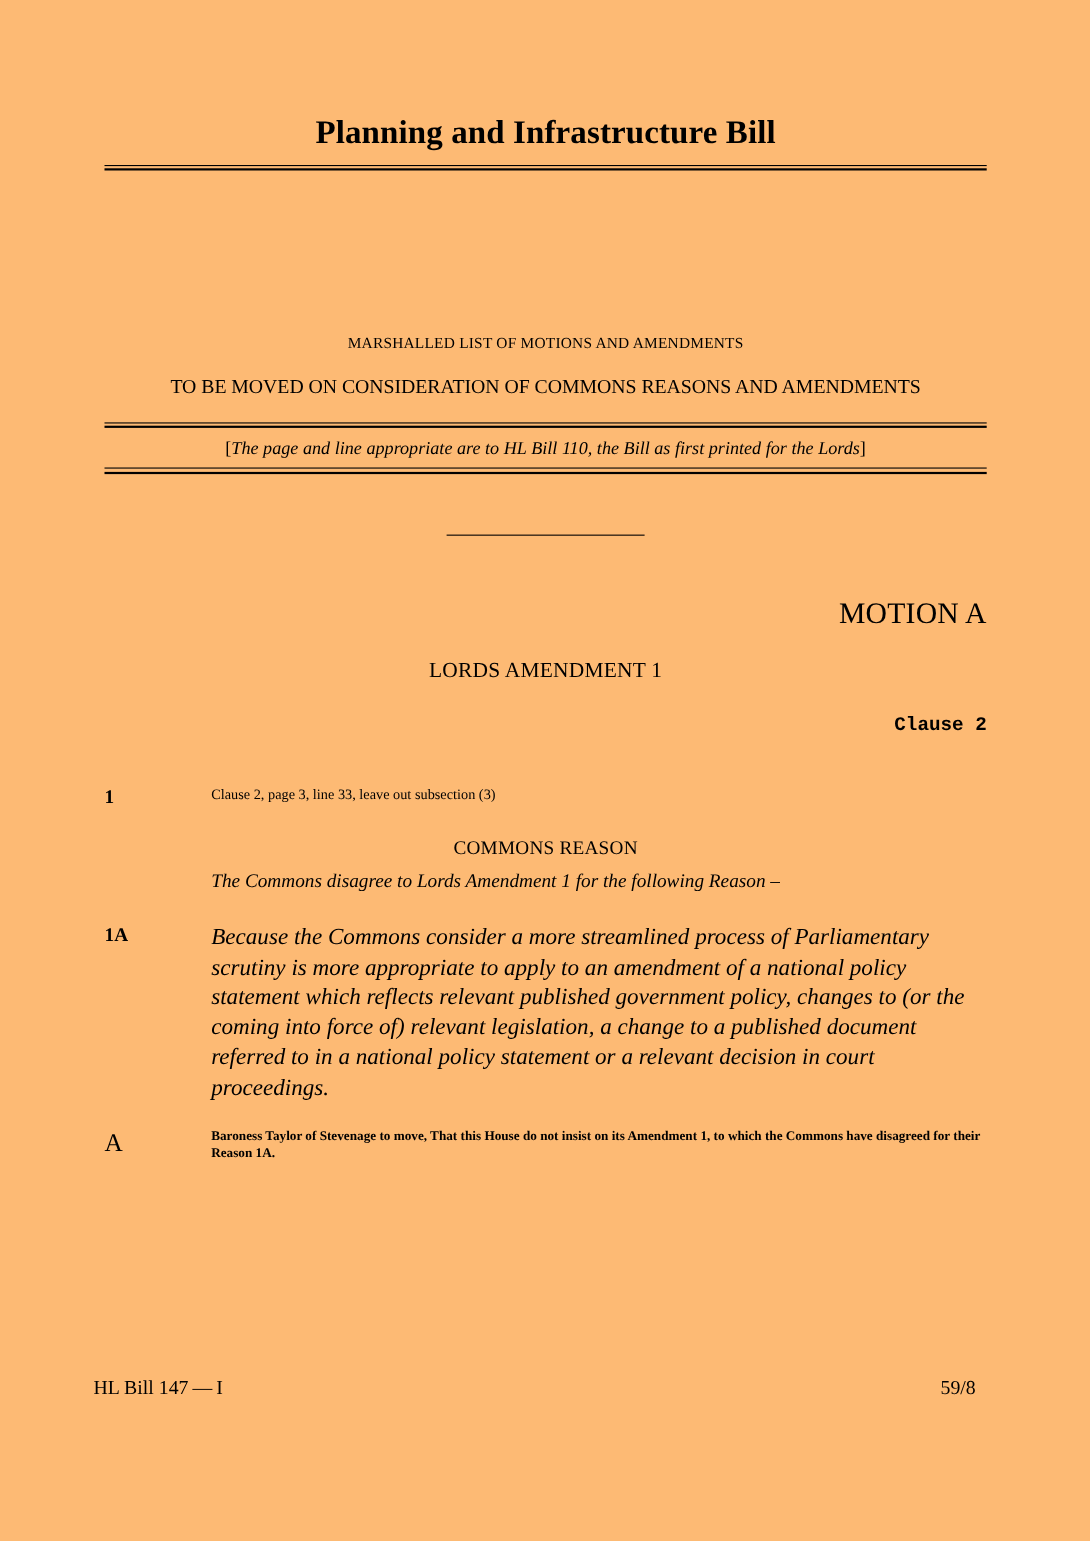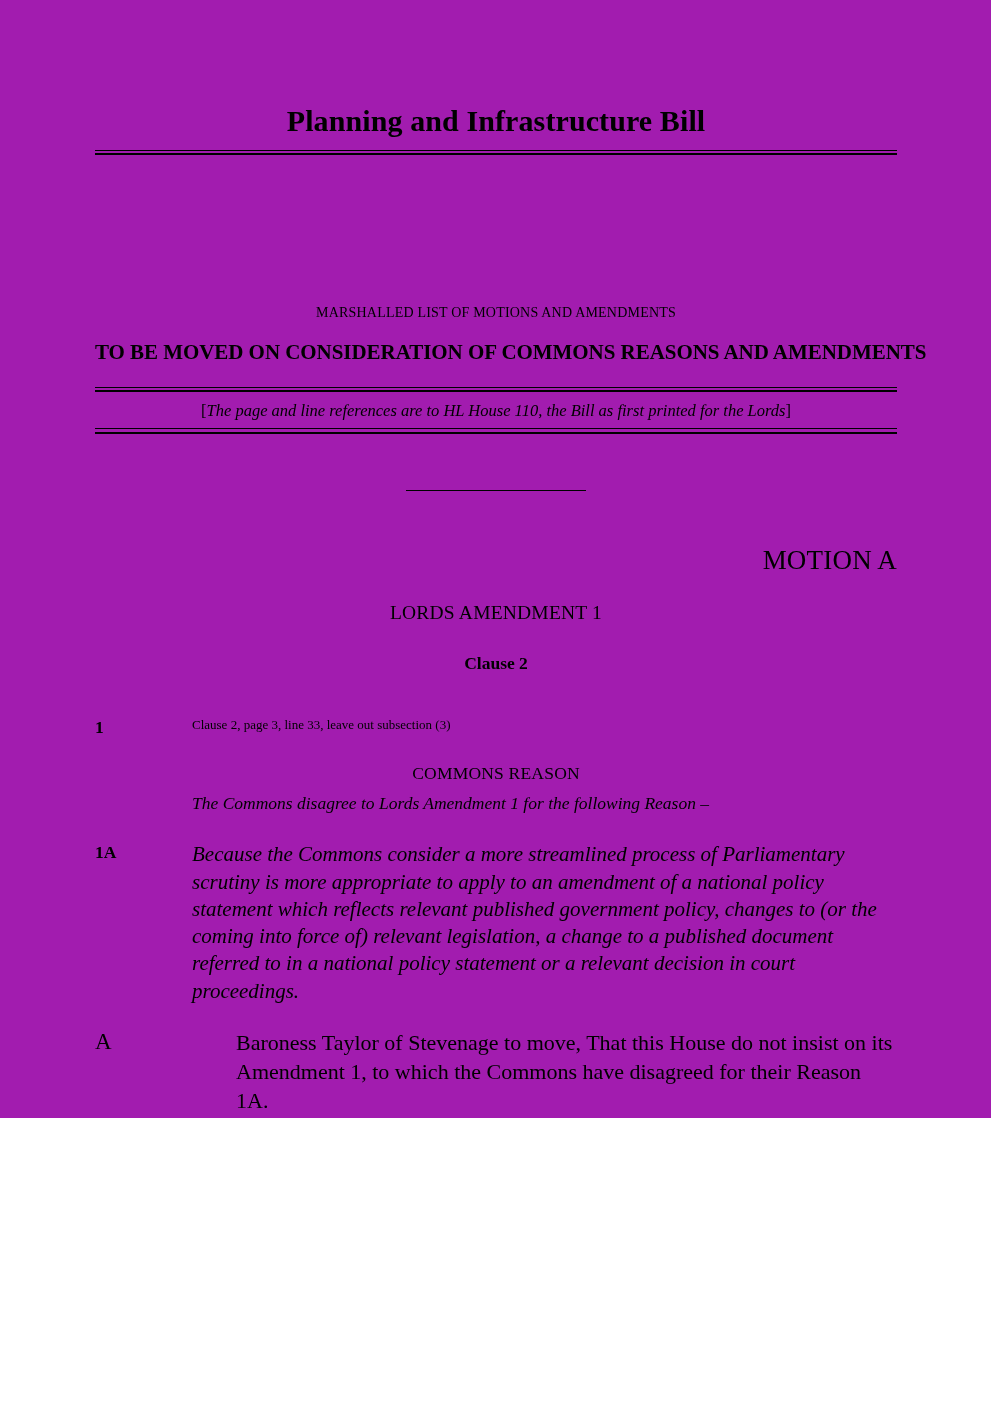--- a/index.html
+++ b/index.html
@@ -9,23 +9,23 @@
     background: #ffffff;
   }
   body {
     font-family: "Liberation Serif", "DejaVu Serif", serif;
     color: #000000;
     -webkit-font-smoothing: antialiased;
   }
   .page {
     position: relative;
     width: 991px;
-    height: 1118px;
+    height: 1401px;
     margin: 0 auto;
-    background: #a21caf;
+    background: #fdba74;
     overflow: hidden;
     box-sizing: border-box;
   }
   
   .content {
     position: absolute;
     left: 95px;
     top: 0;
     width: 802px;
   }
@@ -60,23 +60,22 @@
     text-align: center;
     font-size: 14px;
     line-height: 1.0;
     letter-spacing: 0.2px;
     white-space: nowrap;
   }
   .subhead + .subhead {
     margin-top: 22px;
   }
   .subhead-wide {
-    font-size: 21px;
+    font-size: 18px;
     letter-spacing: -0.05px;
-    font-weight: bold;
   }
 
   .rule-double-2 {
     margin-top: 24px;
     border-top: 1.4px solid #000;
     padding-top: 2.4px;
   }
   .rule-double-2::after {
     content: "";
     display: block;
@@ -125,25 +124,26 @@
   }
   .lords-amendment {
     text-align: center;
     font-size: 19.5px;
     margin-top: 27px;
     line-height: 1.1;
     letter-spacing: 0.2px;
     font-family: Liberation Serif, serif;
   }
   .clause-head {
-    text-align: center;
+    text-align: right;
     font-size: 17.5px;
     font-weight: bold;
     margin-top: 30px;
     line-height: 1.1;
+    font-family: Liberation Mono, monospace;
   }
 
   
   .row {
     position: relative;
     padding-left: 97px;
     margin-top: 0;
   }
   .marker {
     position: absolute;
@@ -191,24 +191,23 @@
     font-style: italic;
     font-size: 21px;
     line-height: 1.30;
     text-align: left;
   }
 
   .motion-row {
     margin-top: 23px;
   }
   .motion-text {
-    font-weight: normal;
-    font-size: 22px;
+    font-weight: bold;
+    font-size: 12px;
     line-height: 1.33;
-    margin-left: 44px;
   }
 
   
   .footer {
     position: absolute;
     left: 85px;
     width: 802px;
     top: 1252px;
     font-size: 18px;
     line-height: 1.1;
@@ -236,21 +235,21 @@
     <div class="rule-double"></div>
 
     <div class="subhead-block">
       <div class="subhead">MARSHALLED LIST OF MOTIONS AND AMENDMENTS</div>
       <div class="subhead subhead-wide">TO BE MOVED ON CONSIDERATION OF COMMONS REASONS AND AMENDMENTS</div>
     </div>
 
     <div class="rule-double-2"></div>
 
     <div class="note">
-      <span class="brk">[</span><span>The page and line references are to HL House 110, the Bill as first printed for the Lords</span><span class="brk">]</span>
+      <span class="brk">[</span><span>The page and line appropriate are to HL Bill 110, the Bill as first printed for the Lords</span><span class="brk">]</span>
     </div>
 
     <div class="rule-double-3"></div>
 
     <div class="divider-wrap">
       <span class="divider"></span>
     </div>
 
     <div class="motion-title">MOTION A</div>
 

